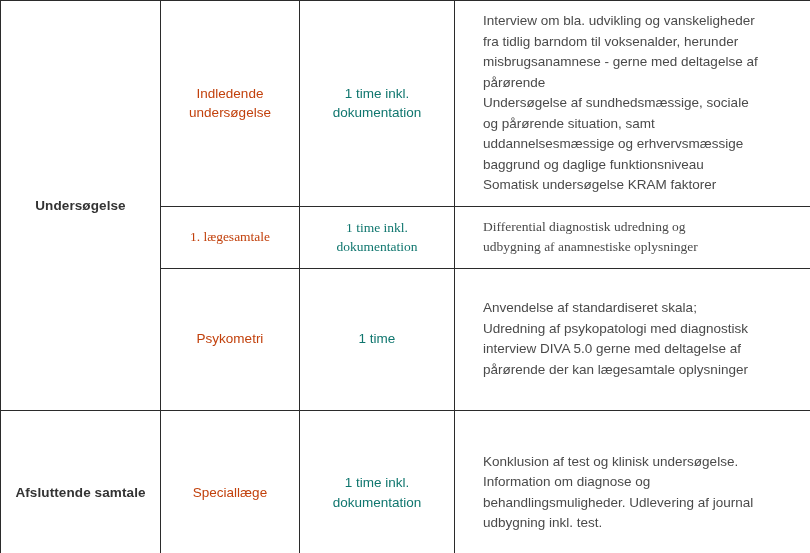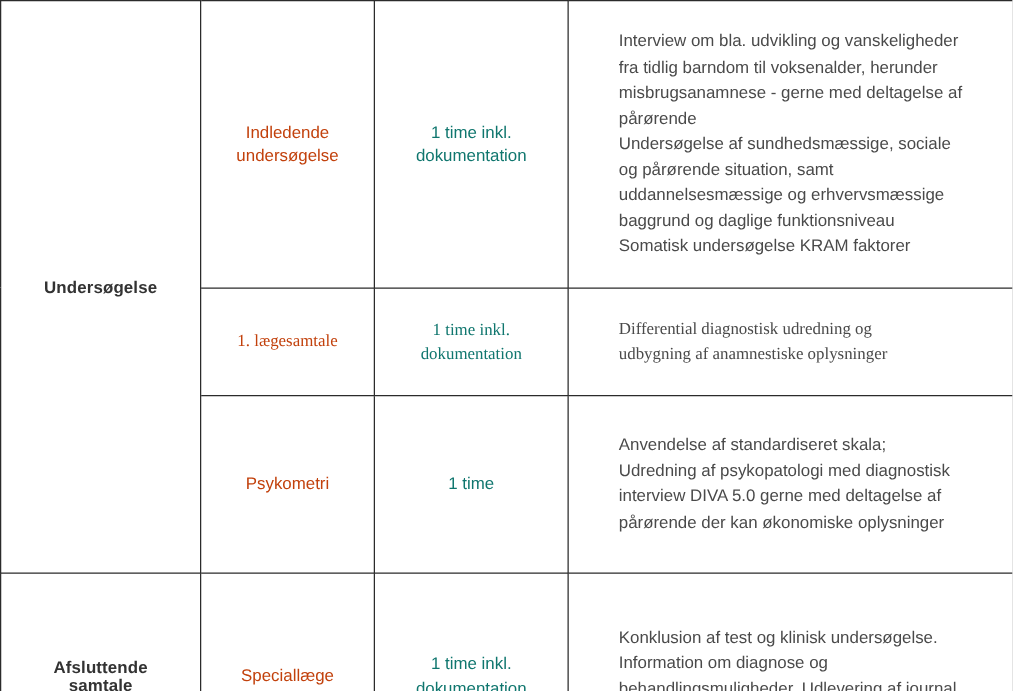--- a/index.html
+++ b/index.html
@@ -24,21 +24,21 @@
   table.schedule {
     border-collapse: collapse;
     table-layout: fixed;
     width: 810px;
     height: 553px;
     border: 1px solid #2b2b2b;
     box-sizing: border-box;
   }
   table.schedule td {
     border: 1px solid #2b2b2b;
-    padding: 16px;
+    padding: 4px;
     vertical-align: middle;
     box-sizing: border-box;
   }
   
   col.c-stage  { width: 160px; }
   col.c-task   { width: 139px; }
   col.c-time   { width: 155px; }
   col.c-detail { width: 356px; }
 
   .cell-inner {
@@ -159,21 +159,21 @@
         <td class="time-cell">
           <div class="cell-inner">
             <span class="line">1 time</span>
           </div>
         </td>
         <td class="detail-cell">
           <div class="cell-inner">
             <span class="line">Anvendelse af standardiseret skala;</span>
             <span class="line">Udredning af psykopatologi med diagnostisk</span>
             <span class="line">interview DIVA 5.0 gerne med deltagelse af</span>
-            <span class="line">pårørende der kan økonomiske oplysninger</span>
+            <span class="line">pårørende der kan lægesamtale oplysninger</span>
           </div>
         </td>
       </tr>
 
       <tr class="section-start" style="height:165px;">
         <td class="stage-cell">
           <div class="cell-inner"><span>Afsluttende samtale</span></div>
         </td>
         <td class="task-cell">
           <div class="cell-inner">

